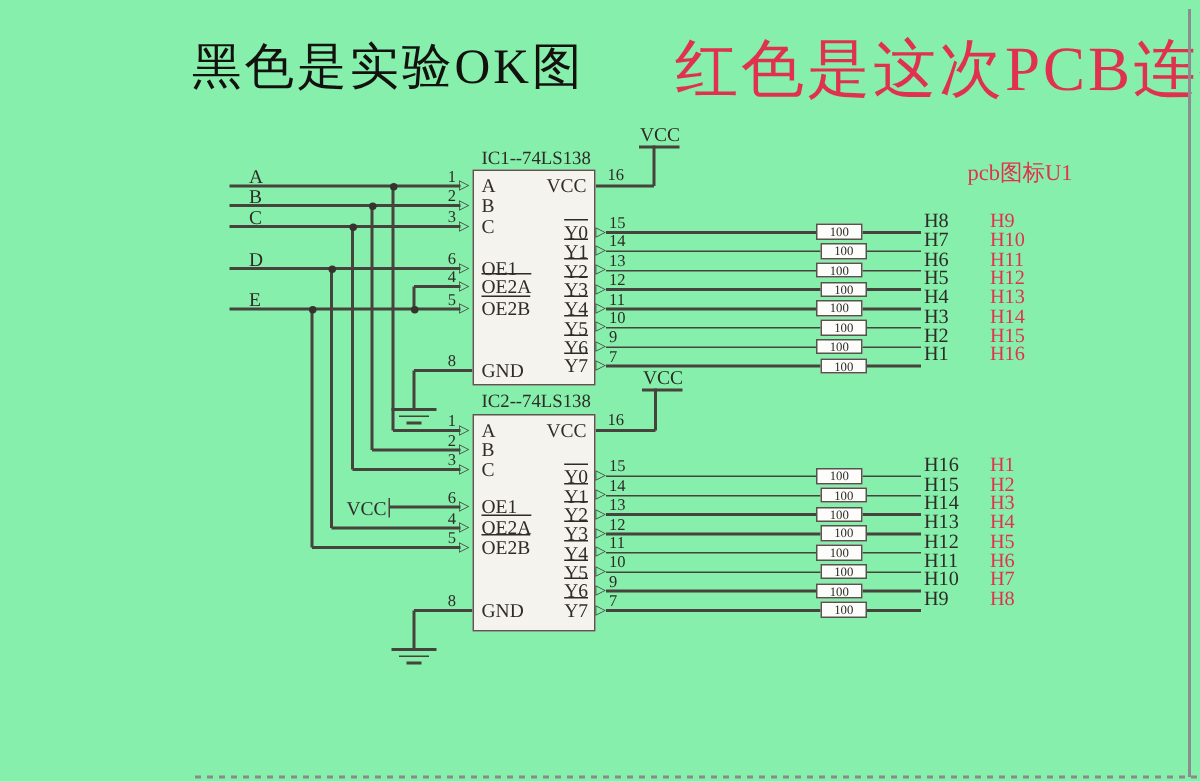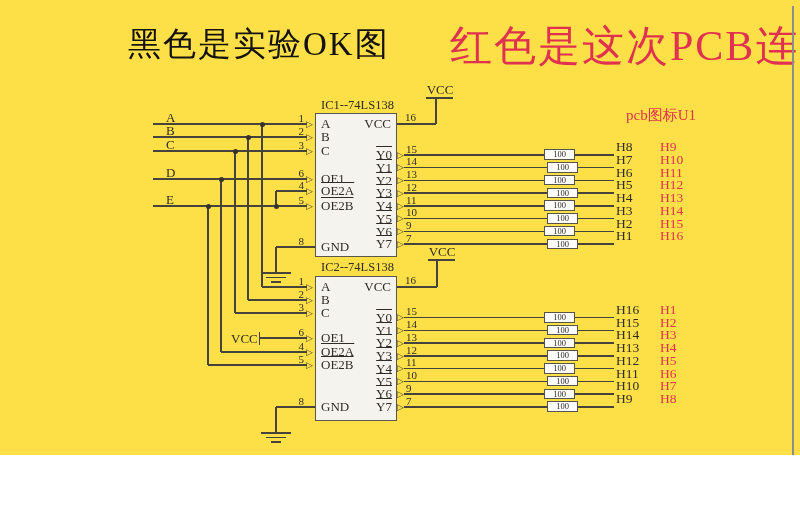--- a/index.html
+++ b/index.html
@@ -1,18 +1,18 @@
 <!DOCTYPE html>
 <html style="--red: #e03250; --wire: #46423c; --text: #2f2b26;"><head>
 <meta charset="utf-8">
 <style>
   html,body{margin:0;padding:0;}
   #stage{
-    position:relative;width:800px;height:455px;overflow:hidden;
-    background:#fde047;color:var(--text);
+    position:relative;width:800px;height:521px;overflow:hidden;
+    background:#86efac;color:var(--text);
     font-family:"Liberation Serif","DejaVu Serif",serif;
   }
   .abs{position:absolute;white-space:nowrap;}
   
   #title-black{left:128px;top:22px;font-size:33px;letter-spacing:2px;color:#14120f;}
   #title-red{left:450px;top:18px;font-size:42px;letter-spacing:2px;color:var(--red);}
   .pcbl{color:var(--red);font-size:15px;}
   
   .w{position:absolute;height:1.4px;background:var(--wire);}
   .v{position:absolute;width:1.4px;background:var(--wire);}
@@ -55,21 +55,21 @@
   #edge-bottom{position:absolute;left:130px;top:517px;width:670px;height:2px;
     background:repeating-linear-gradient(90deg,#8a8a8a 0 4px,transparent 4px 8px);}
 </style>
 </head>
 <body>
 
 <div id="stage">
 
   <div class="abs" id="title-black">黑色是实验OK图</div>
   <div class="abs" id="title-red">红色是这次PCB连接图</div>
-  <div class="abs pcbl" style="left:626px;top:106px">pcb图标U1</div>
+  <div class="abs pcbl" style="left:645px;top:106px">pcb图标U1</div>
 
   <div class="inlab" style="top:111px">A</div>
   <div class="inlab" style="top:124px">B</div>
   <div class="inlab" style="top:138px">C</div>
   <div class="inlab" style="top:166px">D</div>
   <div class="inlab" style="top:193px">E</div>
 
   <div class="w" style="left:153px;top:123.3px;width:154px"></div>
   <div class="w" style="left:153px;top:136.3px;width:154px"></div>
   <div class="w" style="left:153px;top:150.3px;width:154px"></div>

